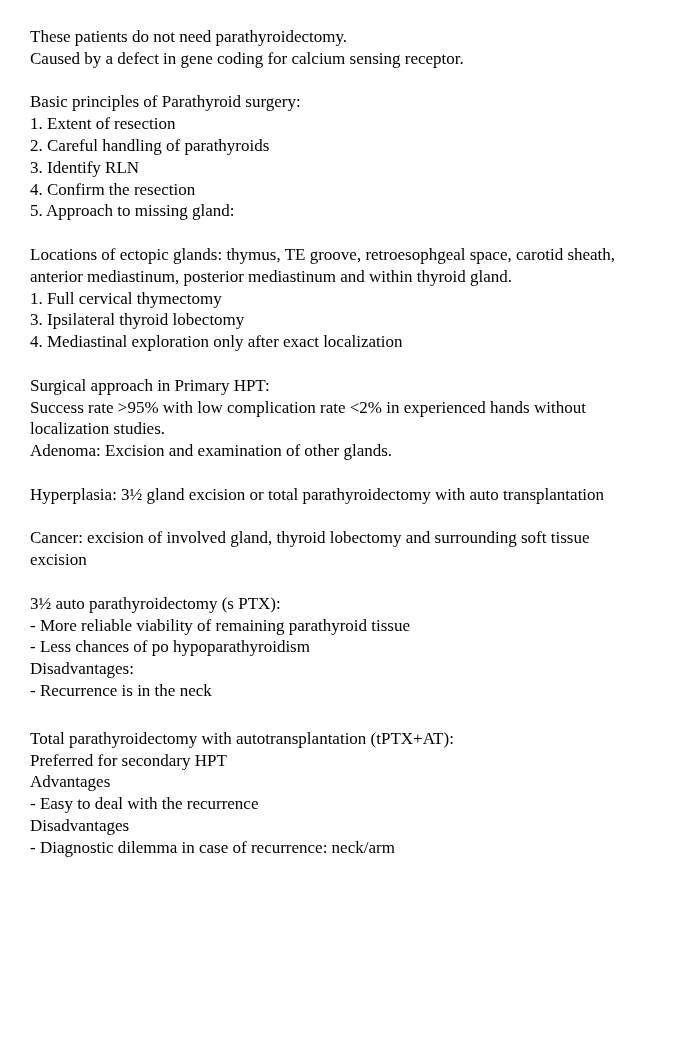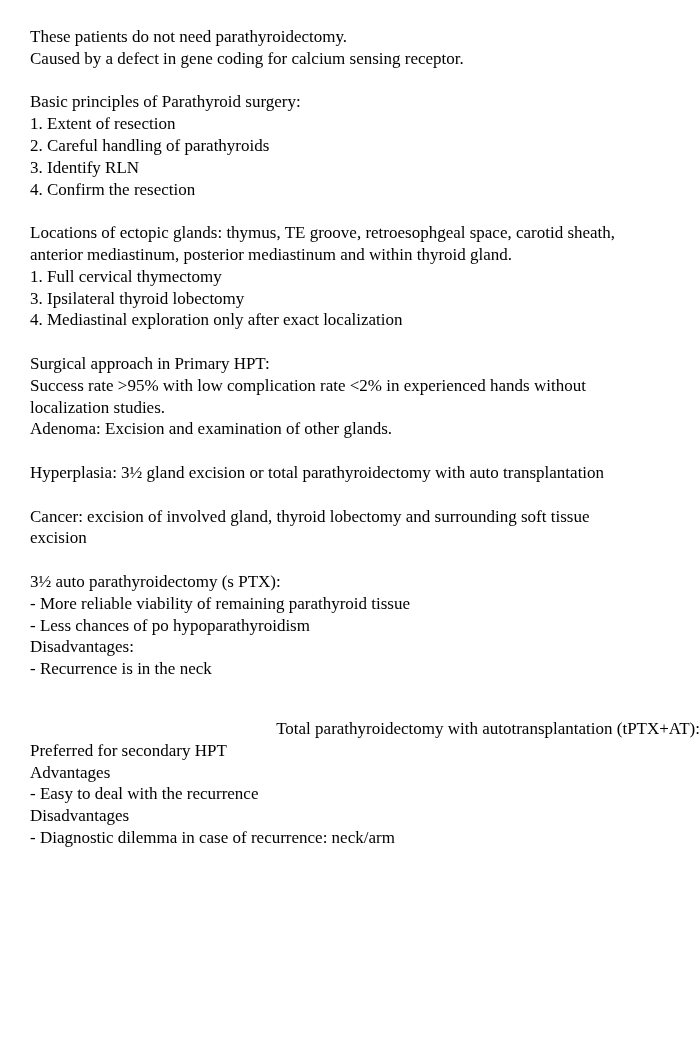--- a/index.html
+++ b/index.html
@@ -10,41 +10,42 @@
     color: #000000;
     font-family: "Liberation Serif", "DejaVu Serif", serif;
     font-size: 17px;
     line-height: 21.8px;
     overflow: hidden;
   }
   .page {
     box-sizing: border-box;
     width: 700px;
     height: 1063px;
-    padding: 26px 0 0 30px;
+    padding: 26px 8px 0 30px;
     background: #ffffff;
     overflow: hidden;
   }
   .line { white-space: nowrap; min-height: 21.8px; }
   .sp1 { margin-top: 21.8px; }
-  .sp2 { margin-top: 38px; text-align: right; }
+  .sp2 { margin-top: 26px; }
   .b { font-weight: normal; }
 </style>
 </head>
 <body>
 
 <div class="page">
   <div>
       <div class="line"><span>These patients do not need parathyroidectomy.</span></div>
       <div class="line"><span>Caused by a defect in gene coding for calcium sensing receptor.</span></div>
       <div class="line sp1"><span class="b">Basic principles of Parathyroid surgery:</span></div>
       <div class="line"><span>1. Extent of resection</span></div>
       <div class="line"><span>2. Careful handling of parathyroids</span></div>
       <div class="line"><span>3. Identify RLN</span></div>
       <div class="line"><span>4. Confirm the resection</span></div>
+      <div class="line"><span class="b">5. Approach to missing gland:</span></div>
       <div class="line sp1"><span class="b">Locations of ectopic glands</span><span>: thymus, TE groove, retroesophgeal space, carotid sheath,</span></div>
       <div class="line"><span>anterior mediastinum, posterior mediastinum and within thyroid gland.</span></div>
       <div class="line"><span>1. Full cervical thymectomy</span></div>
       <div class="line"><span>3. Ipsilateral thyroid lobectomy</span></div>
       <div class="line"><span>4. Mediastinal exploration only after exact localization</span></div>
       <div class="line sp1"><span class="b">Surgical approach in Primary HPT:</span></div>
       <div class="line"><span>Success rate &gt;95% with low complication rate &lt;2% in experienced hands without</span></div>
       <div class="line"><span>localization studies.</span></div>
       <div class="line"><span class="b">Adenoma:</span><span> Excision and examination of other glands.</span></div>
       <div class="line sp1"><span class="b">Hyperplasia:</span><span> 3½ gland excision or total parathyroidectomy with auto transplantation</span></div>

